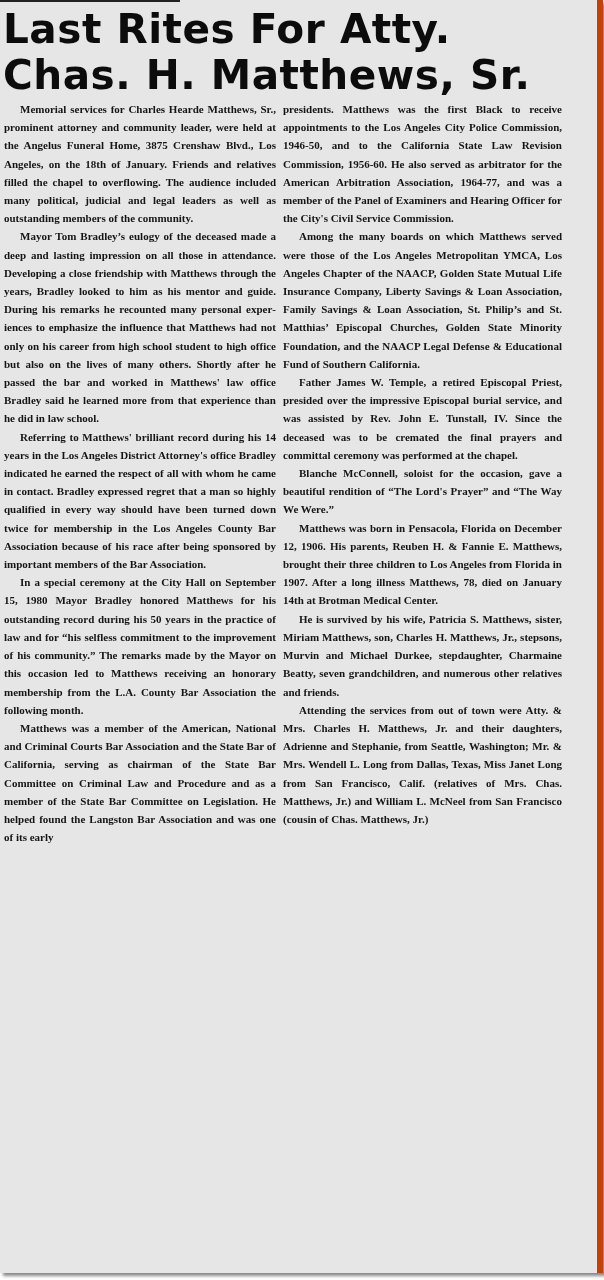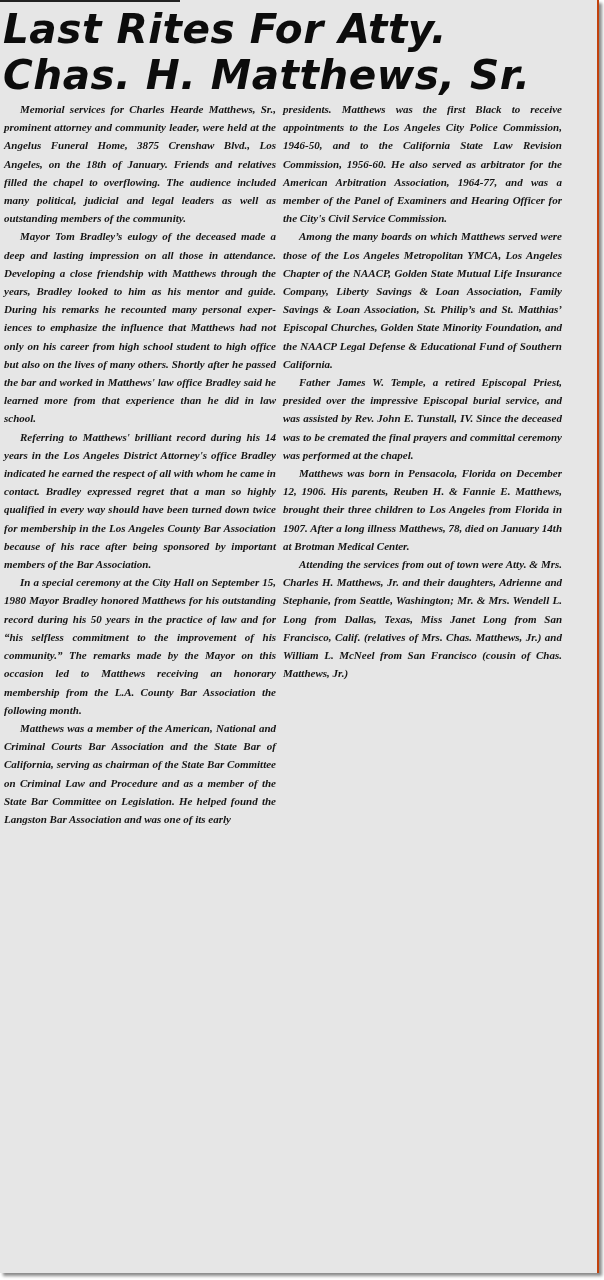--- a/index.html
+++ b/index.html
@@ -2,23 +2,22 @@
 <html><head>
 <meta charset="utf-8">
 <style>
   html, body { margin: 0; padding: 0; background: #ffffff; }
   body { width: 604px; height: 1280px; position: relative; overflow: hidden; }
   .clip {
     position: absolute; left: 0; top: 0;
     width: 597px; height: 1273px;
     background: #e6e6e6;
     box-shadow: 3px 3px 3px #8a8a8a;
-    border-right: 2px solid #c2410c;
+    border-right: 6px solid #c2410c;
     overflow: hidden;
-    font-style: italic;
   }
   .topline {
     position: absolute; left: 0; top: 0; width: 180px; height: 2px;
     background: #222;
   }
   .headline {
     position: absolute; left: 3px; top: 6px; width: 590px;
     margin: 0;
     font-family: "DejaVu Sans", sans-serif;
     font-weight: bold;
@@ -65,16 +64,18 @@
     <p>In a special ceremony at the City Hall on September 15, 1980 Mayor Bradley honored Matthews for his outstanding record during his 50 years in the practice of law and for “his selfless commitment to the im­provement of his community.” The remarks made by the Mayor on this occasion led to Matthews receiving an honorary membership from the L.A. County Bar Association the following month.</p>
     <p>Matthews was a member of the American, National and Criminal Courts Bar Association and the State Bar of California, serving as chairman of the State Bar Committee on Criminal Law and Procedure and as a member of the State Bar Committee on Legislation. He helped found the Langston Bar Association and was one of its early</p>
   </div>
 
   <div class="gutter-rule"></div>
 
   <div class="col col-right">
     <p class="cont">presidents. Matthews was the first Black to receive appointments to the Los Angeles City Police Commission, 1946-50, and to the California State Law Revision Commission, 1956-60. He also served as arbitrator for the American Arbitration Association, 1964-77, and was a member of the Panel of Examiners and Hearing Officer for the City's Civil Service Commission.</p>
     <p>Among the many boards on which Matthews served were those of the Los Angeles Metropolitan YMCA, Los Angeles Chapter of the NAACP, Golden State Mutual Life Insurance Company, Liberty Savings &amp; Loan Association, Family Savings &amp; Loan Association, St. Philip’s and St. Matthias’ Episcopal Churches, Golden State Minority Foundation, and the NAACP Legal Defense &amp; Educational Fund of Southern California.</p>
     <p>Father James W. Temple, a retired Episcopal Priest, presided over the impressive Episcopal burial service, and was assisted by Rev. John E. Tunstall, IV. Since the deceased was to be cremated the final prayers and committal ceremony was performed at the chapel.</p>
+    <p>Blanche McConnell, soloist for the occasion, gave a beautiful rendition of “The Lord's Prayer” and “The Way We Were.”</p>
     <p>Matthews was born in Pensacola, Florida on December 12, 1906. His parents, Reuben H. &amp; Fannie E. Matthews, brought their three children to Los Angeles from Florida in 1907. After a long illness Matthews, 78, died on January 14th at Brotman Medical Center.</p>
+    <p>He is survived by his wife, Patricia S. Matthews, sister, Miriam Matthews, son, Charles H. Matthews, Jr., stepsons, Murvin and Michael Durkee, stepdaughter, Charmaine Beatty, seven grandchildren, and numerous other relatives and friends.</p>
     <p>Attending the services from out of town were Atty. &amp; Mrs. Charles H. Matthews, Jr. and their daughters, Adrienne and Stephanie, from Seat­tle, Washington; Mr. &amp; Mrs. Wendell L. Long from Dallas, Texas, Miss Janet Long from San Francisco, Calif. (relatives of Mrs. Chas. Matthews, Jr.) and William L. McNeel from San Francisco (cousin of Chas. Matthews, Jr.)</p>
   </div>
 </div>
 
 </body></html>

